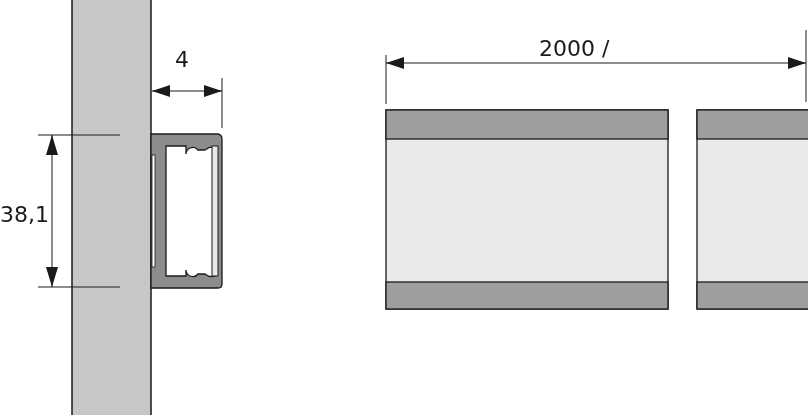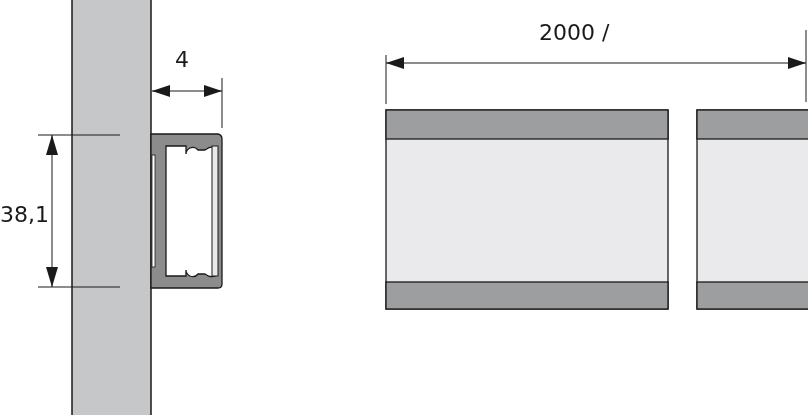--- a/index.html
+++ b/index.html
@@ -55,13 +55,13 @@
     <line x1="386" y1="55" x2="386" y2="104" stroke-width="1"></line>
     <line x1="806" y1="30" x2="806" y2="102" stroke-width="1"></line>
     <line x1="386" y1="63" x2="806" y2="63" stroke-width="1"></line>
     <polygon points="386,63 404,57 404,69" stroke="none"></polygon>
     <polygon points="806,63 788,57 788,69" stroke="none"></polygon>
   </g>
 </svg>
 
 <div class="lbl" style="left:175px;top:49px;">4</div>
 <div class="lbl" style="left:0px;top:204px;">38,1</div>
-<div class="lbl" style="left:539px;top:22px;">2000 /</div>
+<div class="lbl" style="left:539px;top:38px;">2000 /</div>
 
 </body></html>

